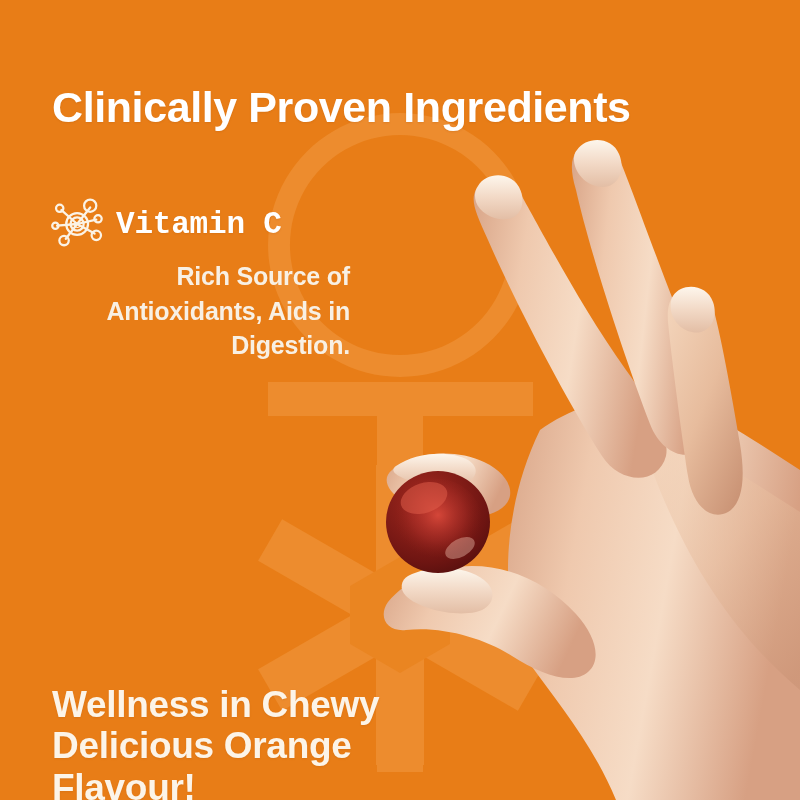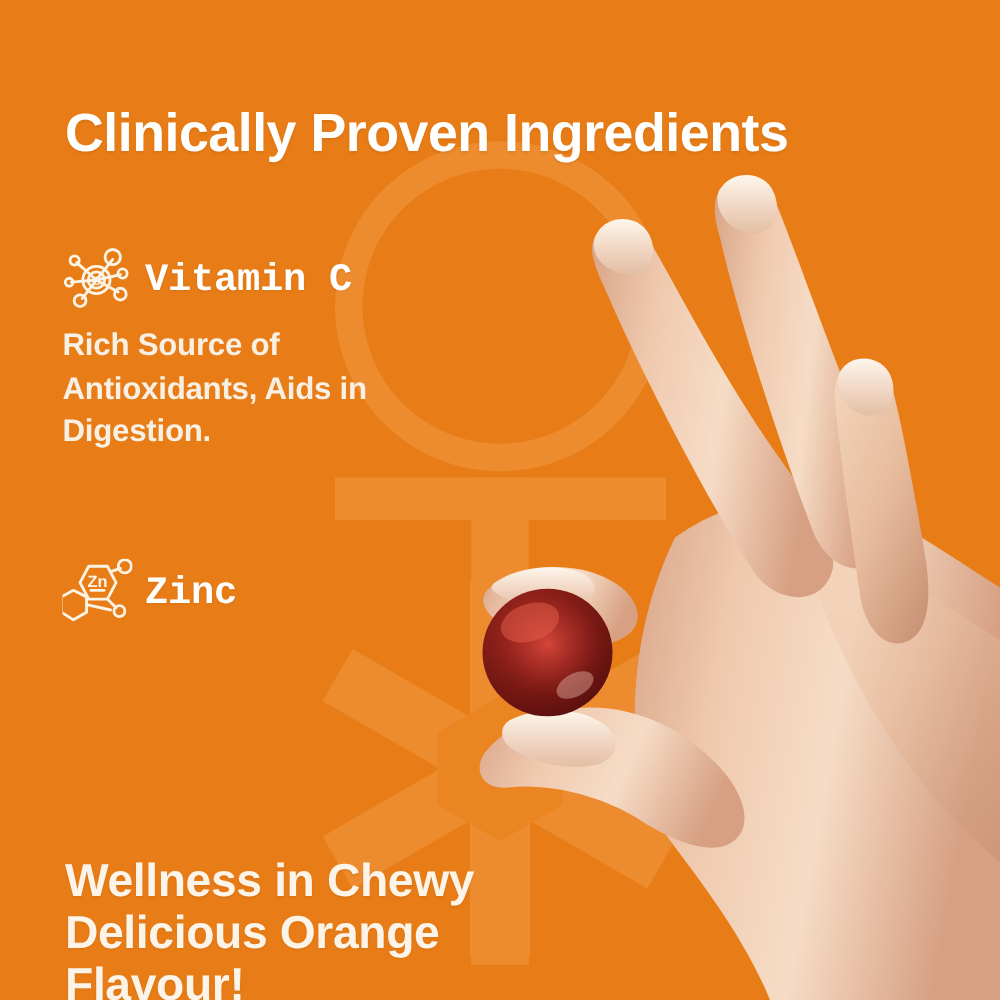--- a/index.html
+++ b/index.html
@@ -81,20 +81,21 @@
     font-family: Liberation Mono, monospace;
   }
   .feature-desc {
     margin-top: 7px;
     color: #F8F0E4;
     font-size: 25px;
     font-weight: 700;
     line-height: 1.38;
     letter-spacing: -0.2px;
     max-width: 300px;
+    text-align: right;
   }
   .feature-zinc .feature-desc { max-width: 312px; }
 
   .tagline {
     position: absolute;
     left: 52px;
     top: 684px;
     color: #FCF4E8;
     font-size: 37px;
     font-weight: 700;
@@ -155,41 +156,20 @@
           <circle cx="6" cy="33" r="3.6"></circle>
         </g>
         <text x="31" y="36" text-anchor="middle" fill="#FBF3E6" font-family="'Liberation Sans', sans-serif" font-size="11" font-weight="700">C</text>
       </svg>
       <span class="feature-title">Vitamin C</span>
     </div>
     <p class="feature-desc">Rich Source of Antioxidants, Aids in Digestion.</p>
   </div>
 
   <div class="feature feature-zinc">
-    <div class="feature-head">
-      <svg class="feature-icon" viewBox="0 0 64 60" aria-hidden="true">
-        <g fill="none" stroke="#FBF3E6" stroke-width="2.6" stroke-linecap="round" stroke-linejoin="round">
-
-          <polygon points="24,6 41,6 49,21 41,36 24,36 16,21"></polygon>
-
-          <polygon points="10,28 22,34 22,48 10,55 -1,48 -1,34"></polygon>
-
-          <line x1="44" y1="11" x2="53" y2="8"></line>
-          <line x1="41" y1="36" x2="49" y2="44"></line>
-          <line x1="22" y1="41" x2="44" y2="46"></line>
-
-          <circle cx="57" cy="6" r="6"></circle>
-          <circle cx="52" cy="47" r="5"></circle>
-
-          <line x1="26" y1="28" x2="38" y2="28"></line>
-        </g>
-        <text x="32" y="25" text-anchor="middle" fill="#FBF3E6" font-family="'Liberation Sans', sans-serif" font-size="15" font-weight="700">Zn</text>
-      </svg>
-      <span class="feature-title">Zinc</span>
-    </div>
   </div>
 
   <div class="tagline">Wellness in Chewy Delicious Orange Flavour!</div>
 
   <svg class="hand-layer" viewBox="0 0 420 800" aria-hidden="true">
     <defs>
       <linearGradient id="skin" x1="0" y1="0" x2="1" y2="0.25">
         <stop offset="0" stop-color="#D8A487"></stop>
         <stop offset="0.30" stop-color="#EFC9AE"></stop>
         <stop offset="0.62" stop-color="#F6DCC6"></stop>

